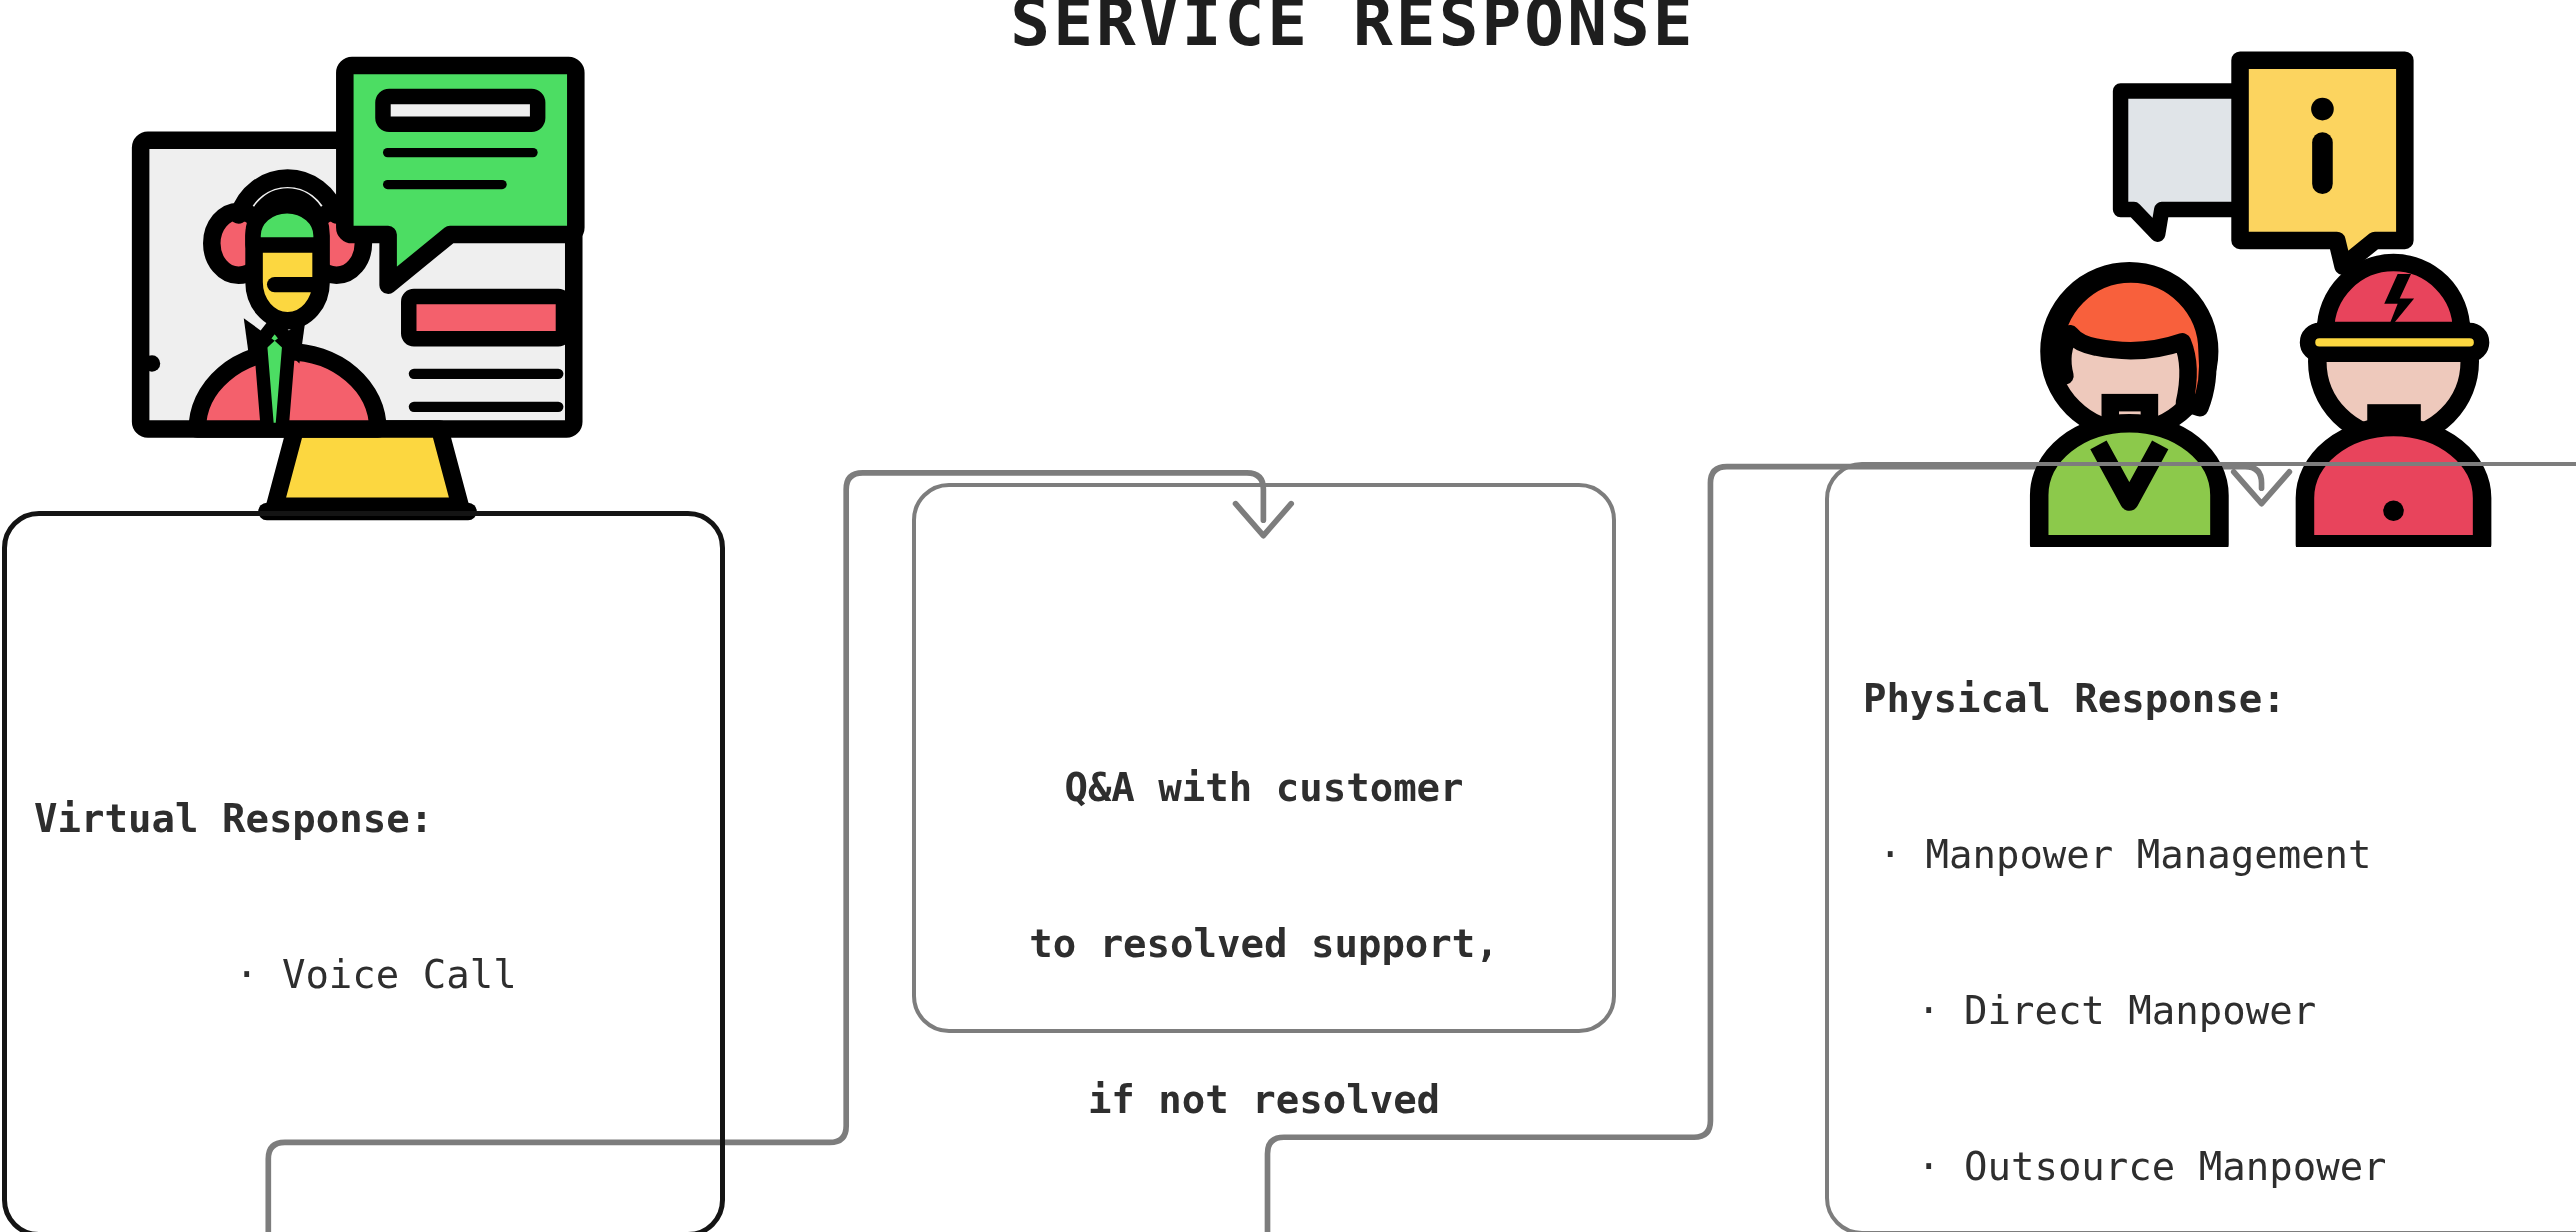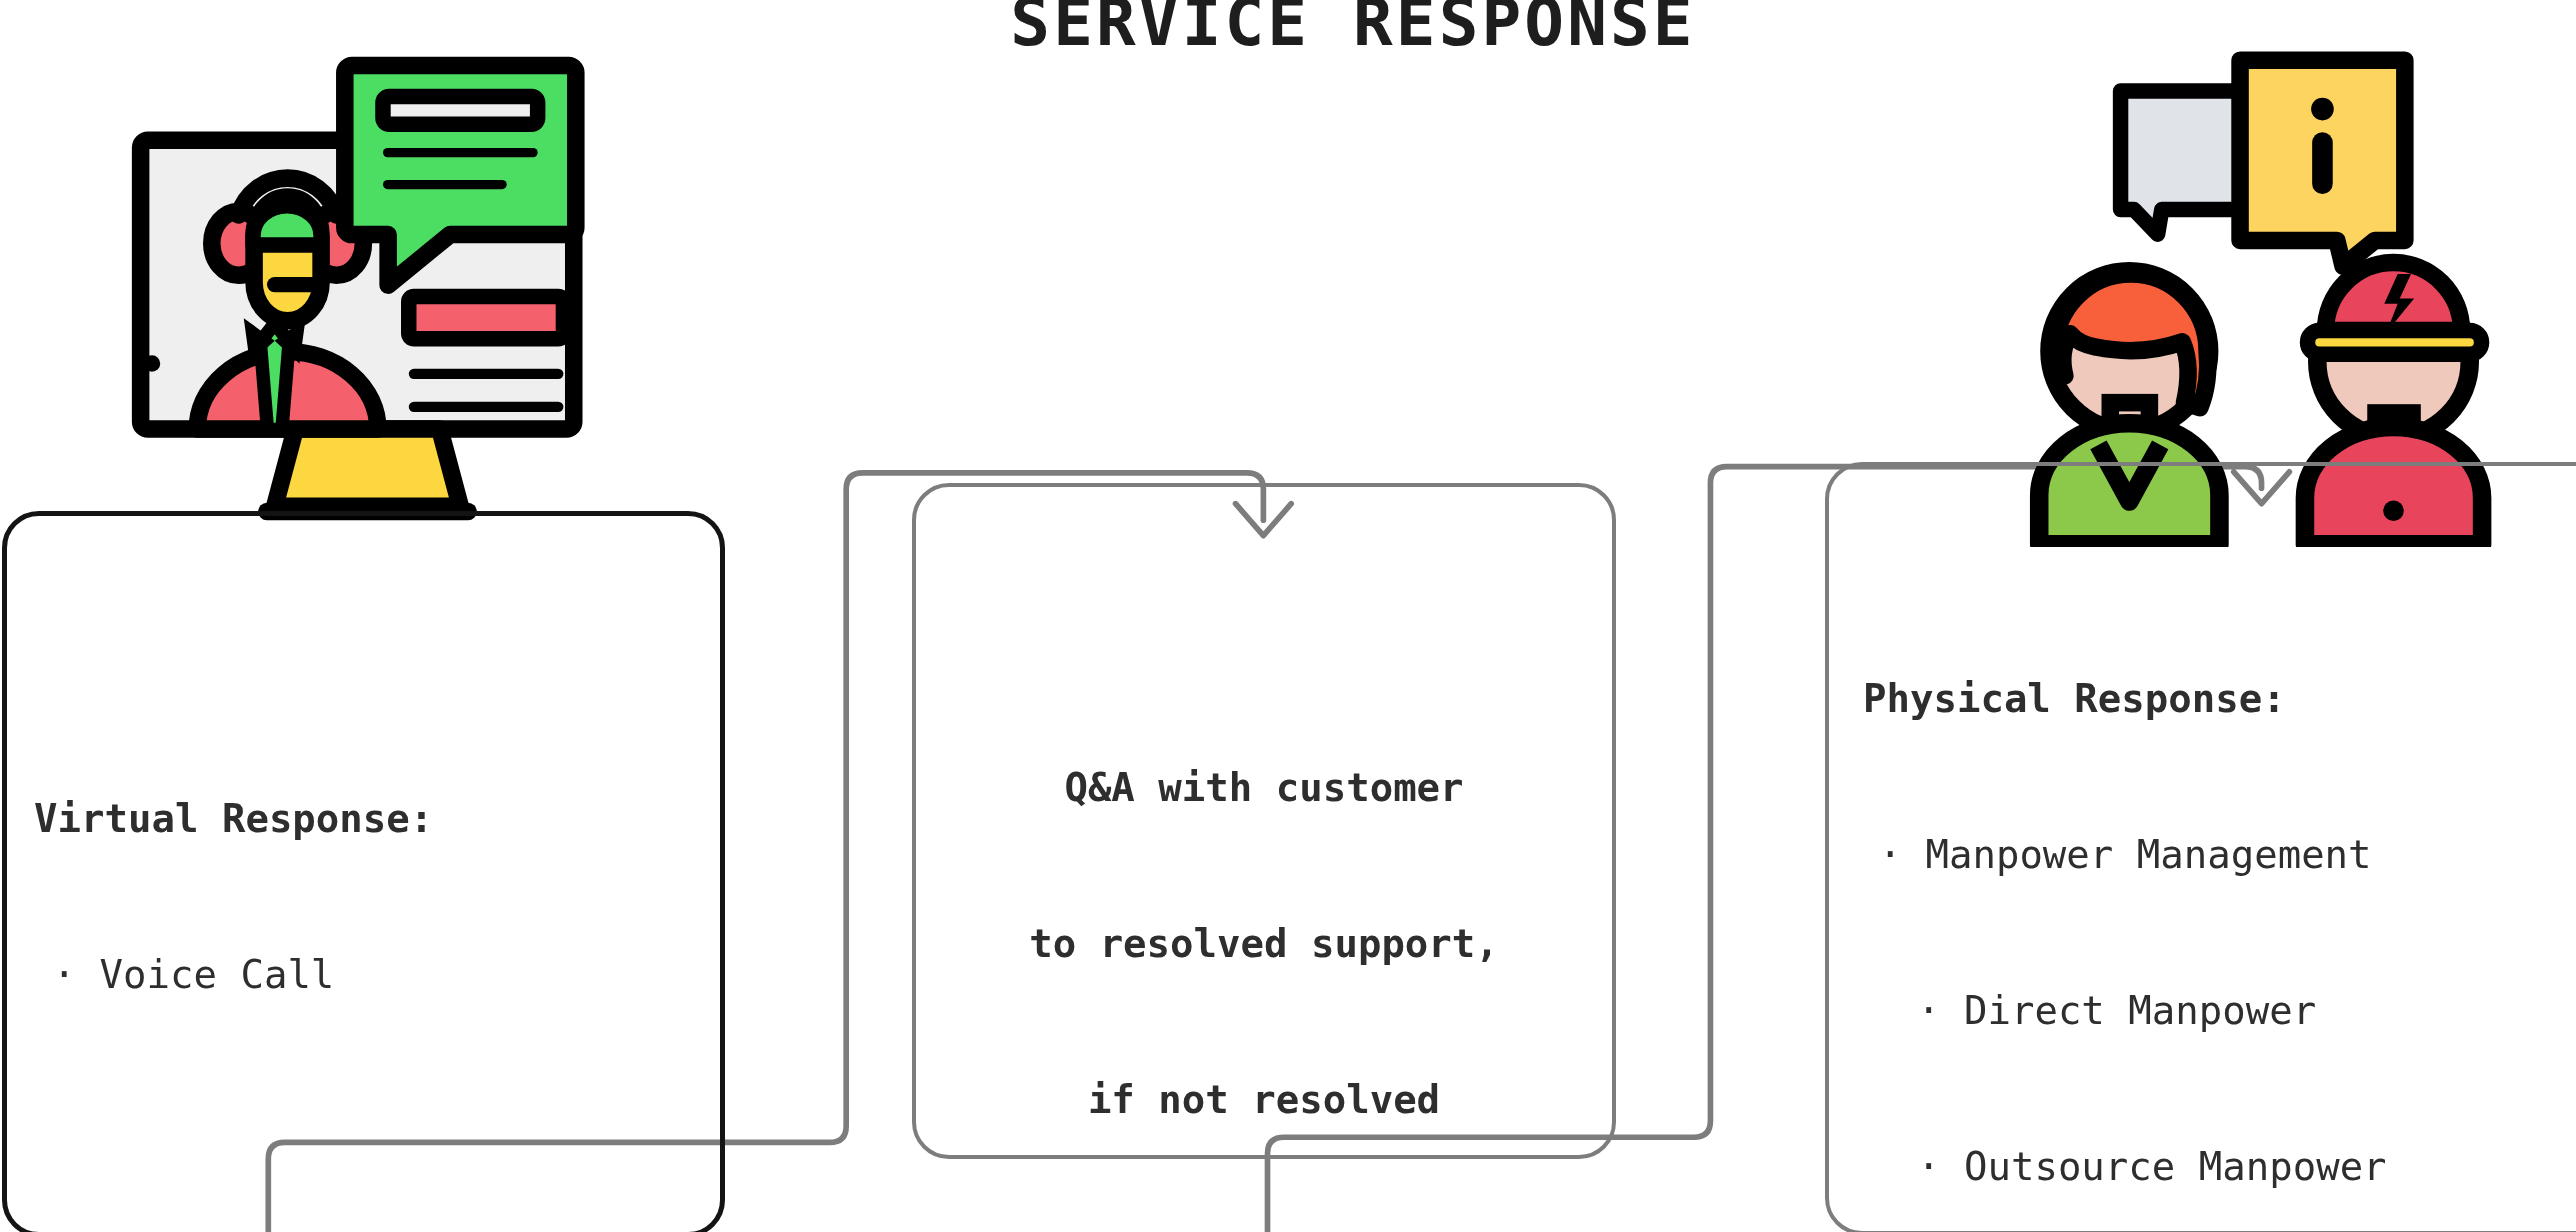--- a/index.html
+++ b/index.html
@@ -24,39 +24,39 @@
   
   #connectors{position:absolute;left:0;top:0;width:2706px;height:1232px;}
 
   
   .card{position:absolute;box-sizing:border-box;background:transparent;}
   #card-left{
     left:2.1px; top:511px; width:723px; height:726px;
     border:5.7px solid #141414; border-radius:37px;
   }
   #card-mid{
-    left:912px; top:483px; width:704px; height:676px;
+    left:912px; top:483px; width:704px; height:550px;
     border:4.6px solid #7d7d7d; border-radius:37px;
   }
   #card-right{
     left:1825px; top:462px; width:883px; height:773px;
     border:4.6px solid #7d7d7d; border-radius:37px;
   }
 
   .card-body{position:absolute;left:0;top:0;width:100%;height:100%;}
 
   
   .txt{color:#2e2e2e;font-family:"DejaVu Sans Mono","Liberation Mono",monospace;}
 
   #left-text{
     position:absolute; left:27px; top:173px; width:665px;
     font-size:39px; line-height:52px; white-space:pre;
   }
   #left-text .hd{font-weight:bold;}
-  #left-text .bl{padding-left:18.5px;}
+  #left-text .bl{padding-left:18.5px;text-align:center;}
 
   #mid-text{
     position:absolute; left:0; top:171px; width:100%;
     text-align:center; font-size:39px; line-height:52px;
     font-weight:bold; white-space:pre;
   }
 
   #right-text{
     position:absolute; left:34px; top:103px; width:835px;
     font-size:39px; line-height:52px; white-space:pre;

